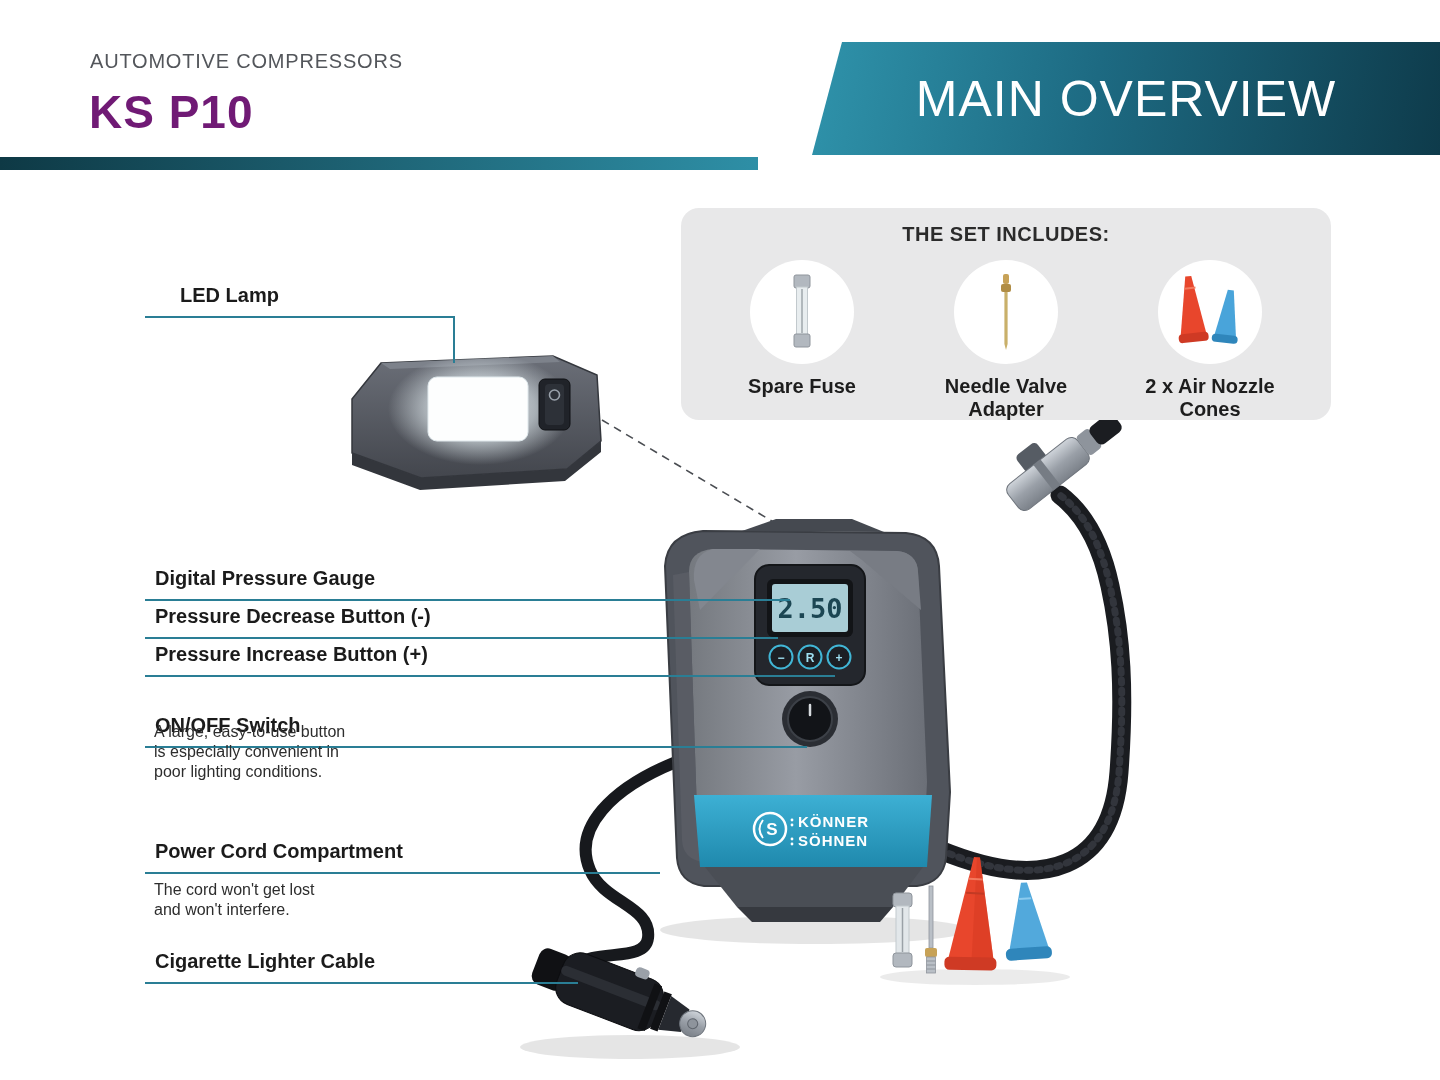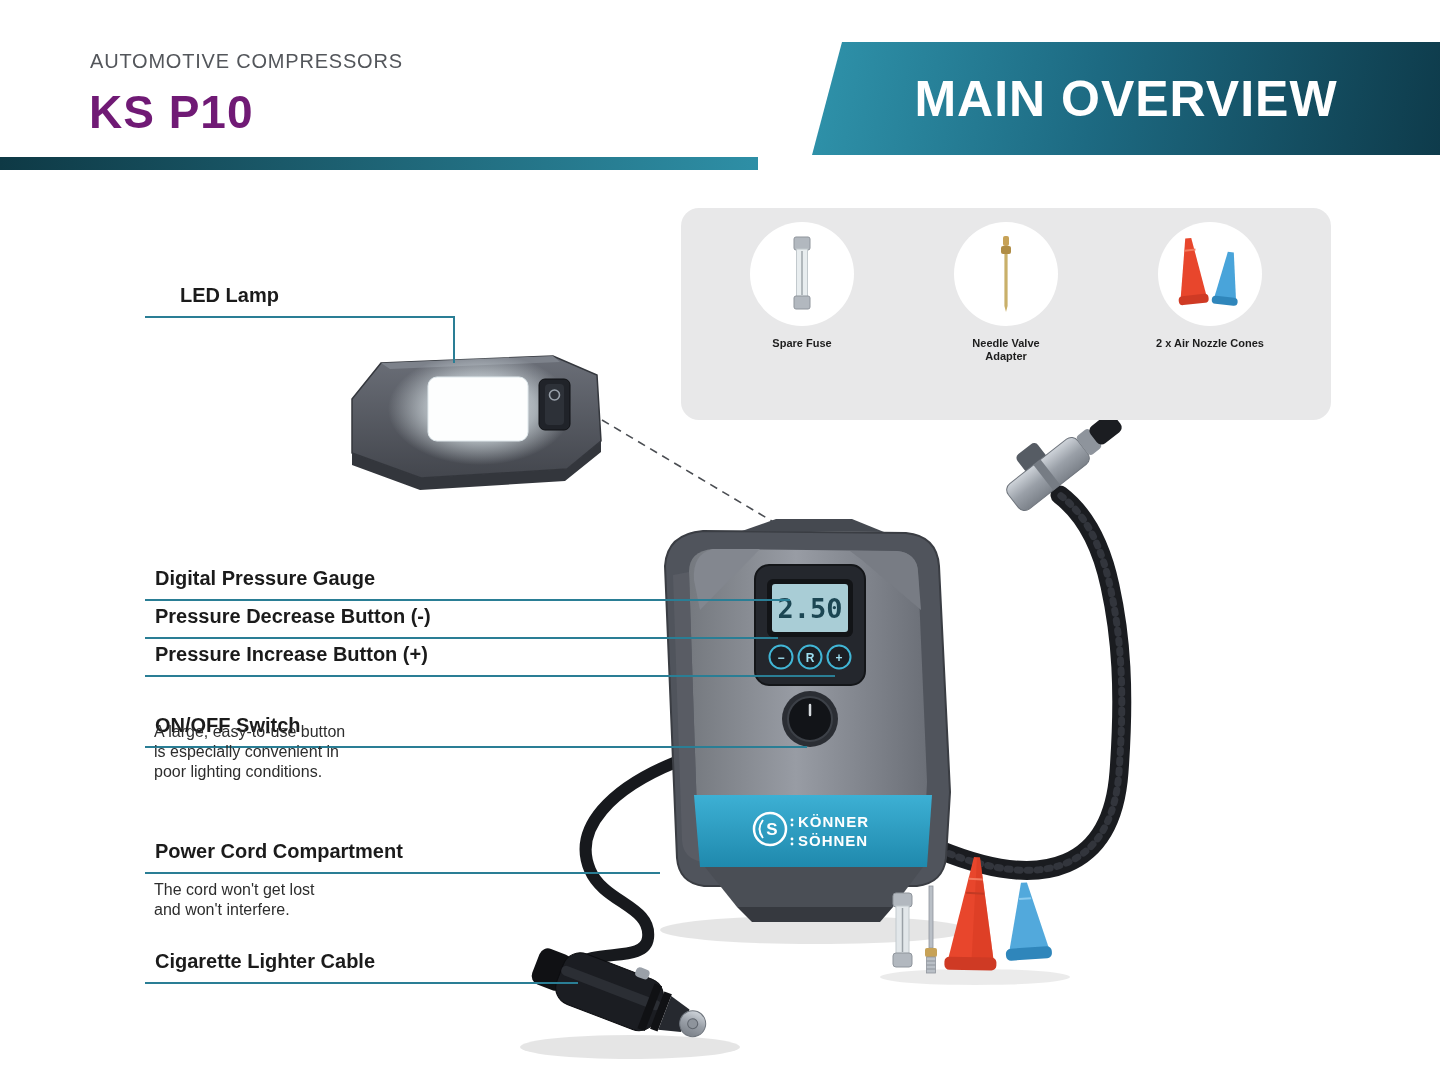--- a/index.html
+++ b/index.html
@@ -9,30 +9,30 @@
   .illustration{position:absolute;left:0;top:0;z-index:1;}
 
   .category{position:absolute;left:90px;top:50px;font-size:20px;color:#53565b;letter-spacing:0.8px;z-index:3;}
   .model{position:absolute;left:89px;top:85px;font-size:46px;font-weight:bold;color:#701a75;letter-spacing:1px;z-index:3;}
   .header-bar{position:absolute;left:0;top:157px;width:758px;height:13px;
     background:linear-gradient(90deg,#0e3945,#2e8fa6);z-index:3;}
   .banner{position:absolute;left:812px;top:42px;width:628px;height:113px;
     background:linear-gradient(100deg,#2f93ab 0%,#1d6a82 45%,#0e3b4b 100%);
     clip-path:polygon(30px 0,100% 0,100% 100%,0 100%);
     display:flex;align-items:center;justify-content:center;z-index:3;}
-  .banner-text{color:#fff;font-size:50px;font-weight:700;letter-spacing:1px;}
+  .banner-text{color:#fff;font-size:50px;font-weight:400;letter-spacing:1px;}
 
   .set-panel{position:absolute;left:681px;top:208px;width:650px;height:212px;
     background:#e8e8e9;border-radius:18px;z-index:2;}
   .set-title{text-align:center;padding-top:15px;font-size:20px;font-weight:bold;color:#2b2b2b;letter-spacing:0.5px;}
   .set-items{display:flex;justify-content:space-between;padding:14px 32px 0 32px;}
   .set-item{width:178px;display:flex;flex-direction:column;align-items:center;}
   .set-circle{width:104px;height:104px;border-radius:50%;background:#ffffff;
     display:flex;align-items:center;justify-content:center;}
-  .set-label{margin-top:11px;font-size:11px;font-weight:bold;color:#1d1d1d;text-align:center;line-height:1.15;white-space:pre-line;}
+  .set-label{margin-top:11px;font-size:20px;font-weight:bold;color:#1d1d1d;text-align:center;line-height:1.15;white-space:pre-line;}
 
   .callout{position:absolute;border-bottom:2px solid #2a7e95;z-index:5;}
   .callout-title{font-size:20px;font-weight:bold;color:#1b1b1b;padding:0 0 9px 10px;}
   .desc{position:absolute;font-size:16px;color:#2d2d2d;line-height:1.26;white-space:pre-line;z-index:5;}
   .vconn{position:absolute;left:453px;top:317px;width:2px;height:46px;background:#2a7e95;z-index:5;}
 </style>
 </head>
 <body>
 
 <svg class="illustration" width="1440" height="1080" viewBox="0 0 1440 1080">
@@ -189,20 +189,21 @@
 </svg>
 
 <div class="category">AUTOMOTIVE COMPRESSORS</div>
 <div class="model">KS P10</div>
 <div class="header-bar"></div>
 <div class="banner">
   <span class="banner-text">MAIN OVERVIEW</span>
 </div>
 
 <div class="set-panel">
+  <div class="set-title">THE SET INCLUDES:</div>
   <div class="set-items">
     <div class="set-item">
       <div class="set-circle">
         <svg width="36" height="78" viewBox="0 0 36 78">
           <rect x="10" y="2" width="16" height="13" rx="2" fill="#b2b8bf" stroke="#8f959c"></rect>
           <rect x="12.5" y="14" width="11" height="48" fill="#e8edef" stroke="#c2c9cd"></rect>
           <line x1="18" y1="16" x2="18" y2="60" stroke="#9aa1a7" stroke-width="1.4"></line>
           <rect x="10" y="61" width="16" height="13" rx="2" fill="#b2b8bf" stroke="#8f959c"></rect>
         </svg>
       </div>

